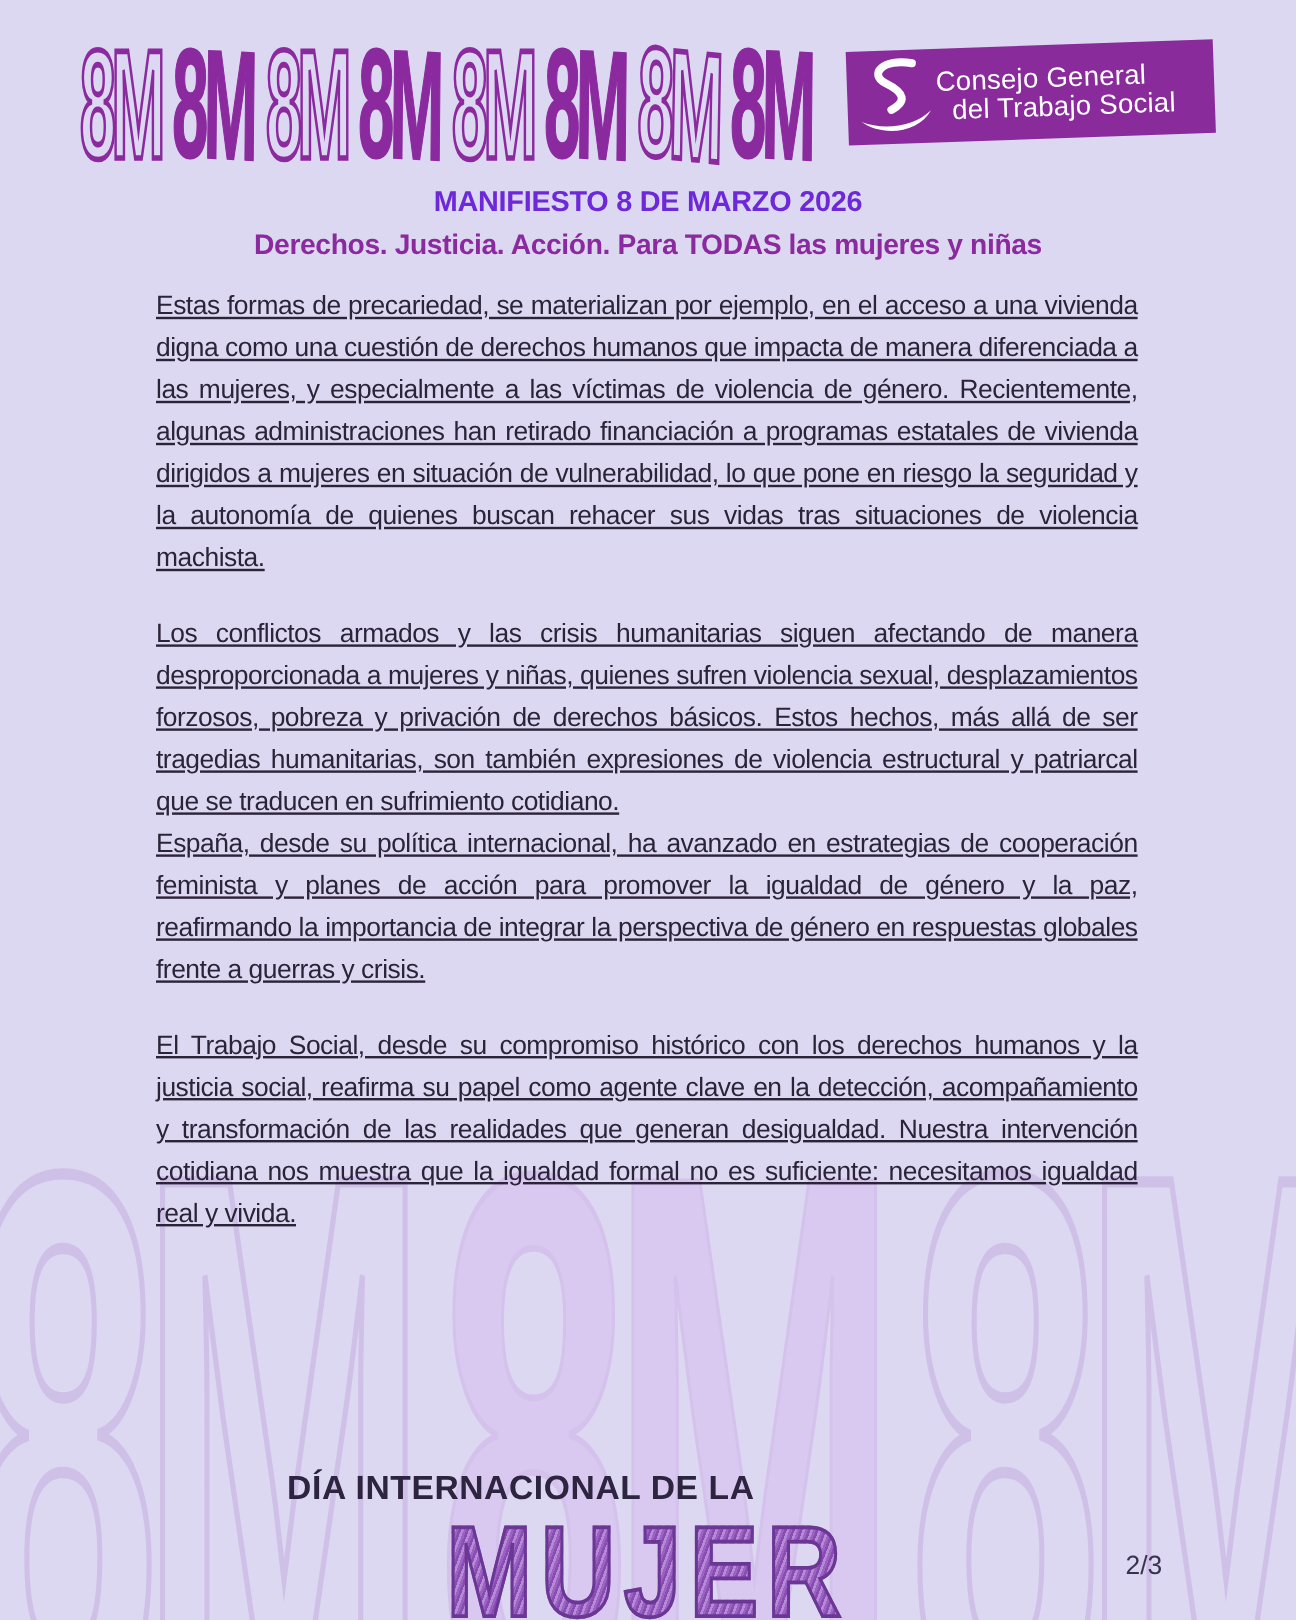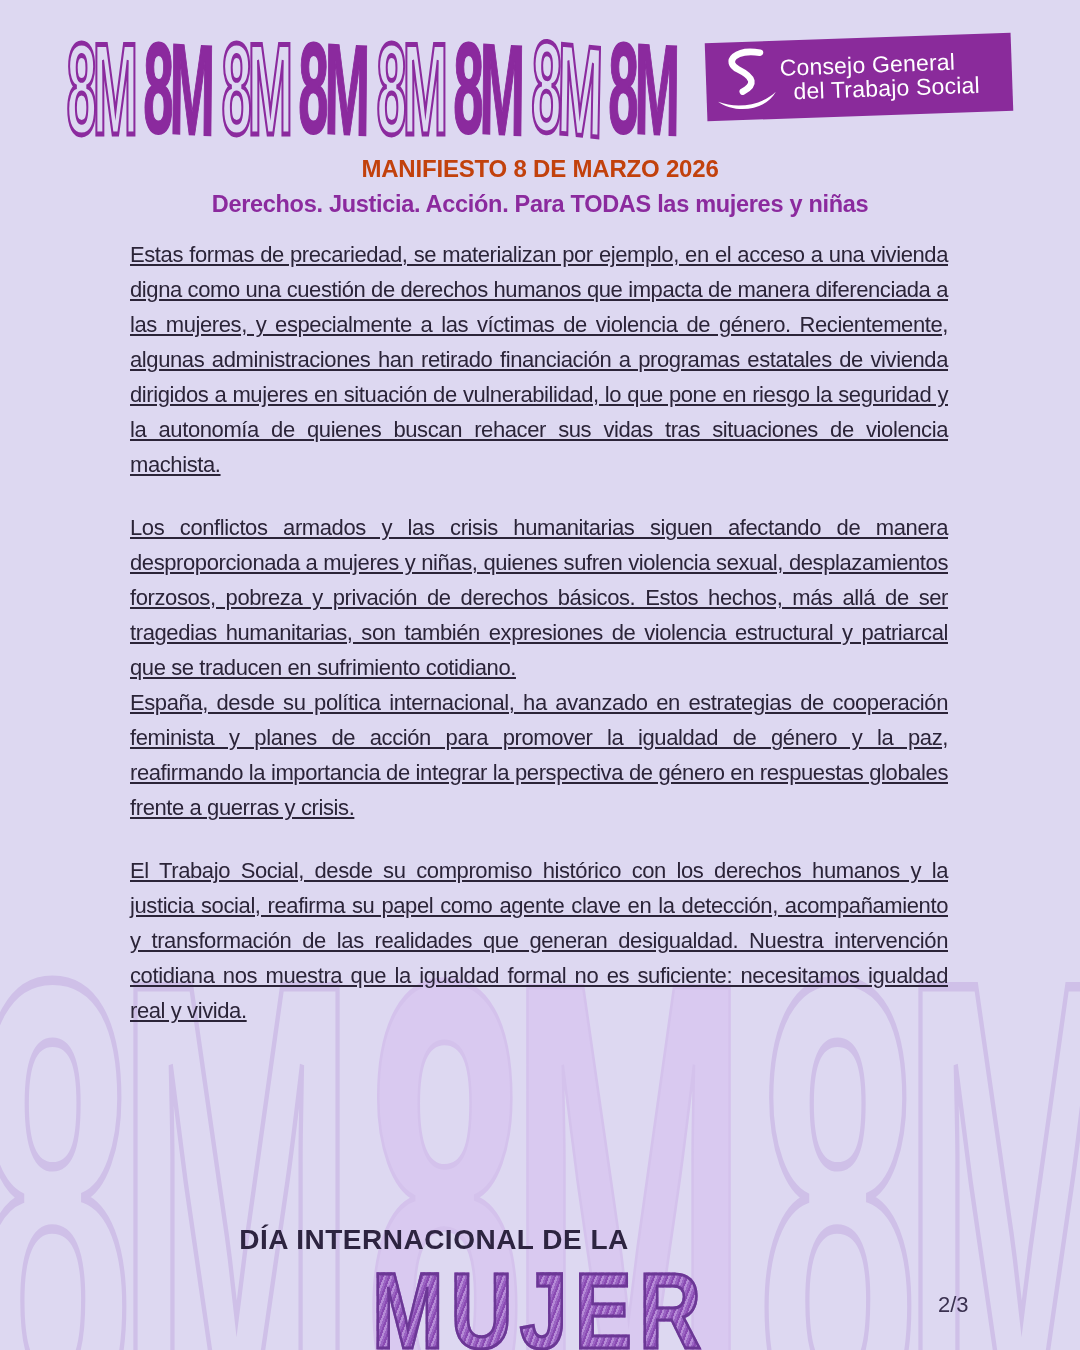--- a/index.html
+++ b/index.html
@@ -89,21 +89,21 @@
   .badge-line2{padding-left:13px;}
 
   
   .title-block{
     position:absolute;
     left:0;top:155px;
     width:1080px;
     text-align:center;
   }
   .main-title{
-    color:#c2410c;
+    color:#6d28d9;
     font-size:24px;
     font-weight:700;
     letter-spacing:-0.2px;
     margin:0 0 8px 0;
   }
   .sub-title{
     color:#8b2a9e;
     font-size:23.5px;
     font-weight:700;
     letter-spacing:-0.3px;

